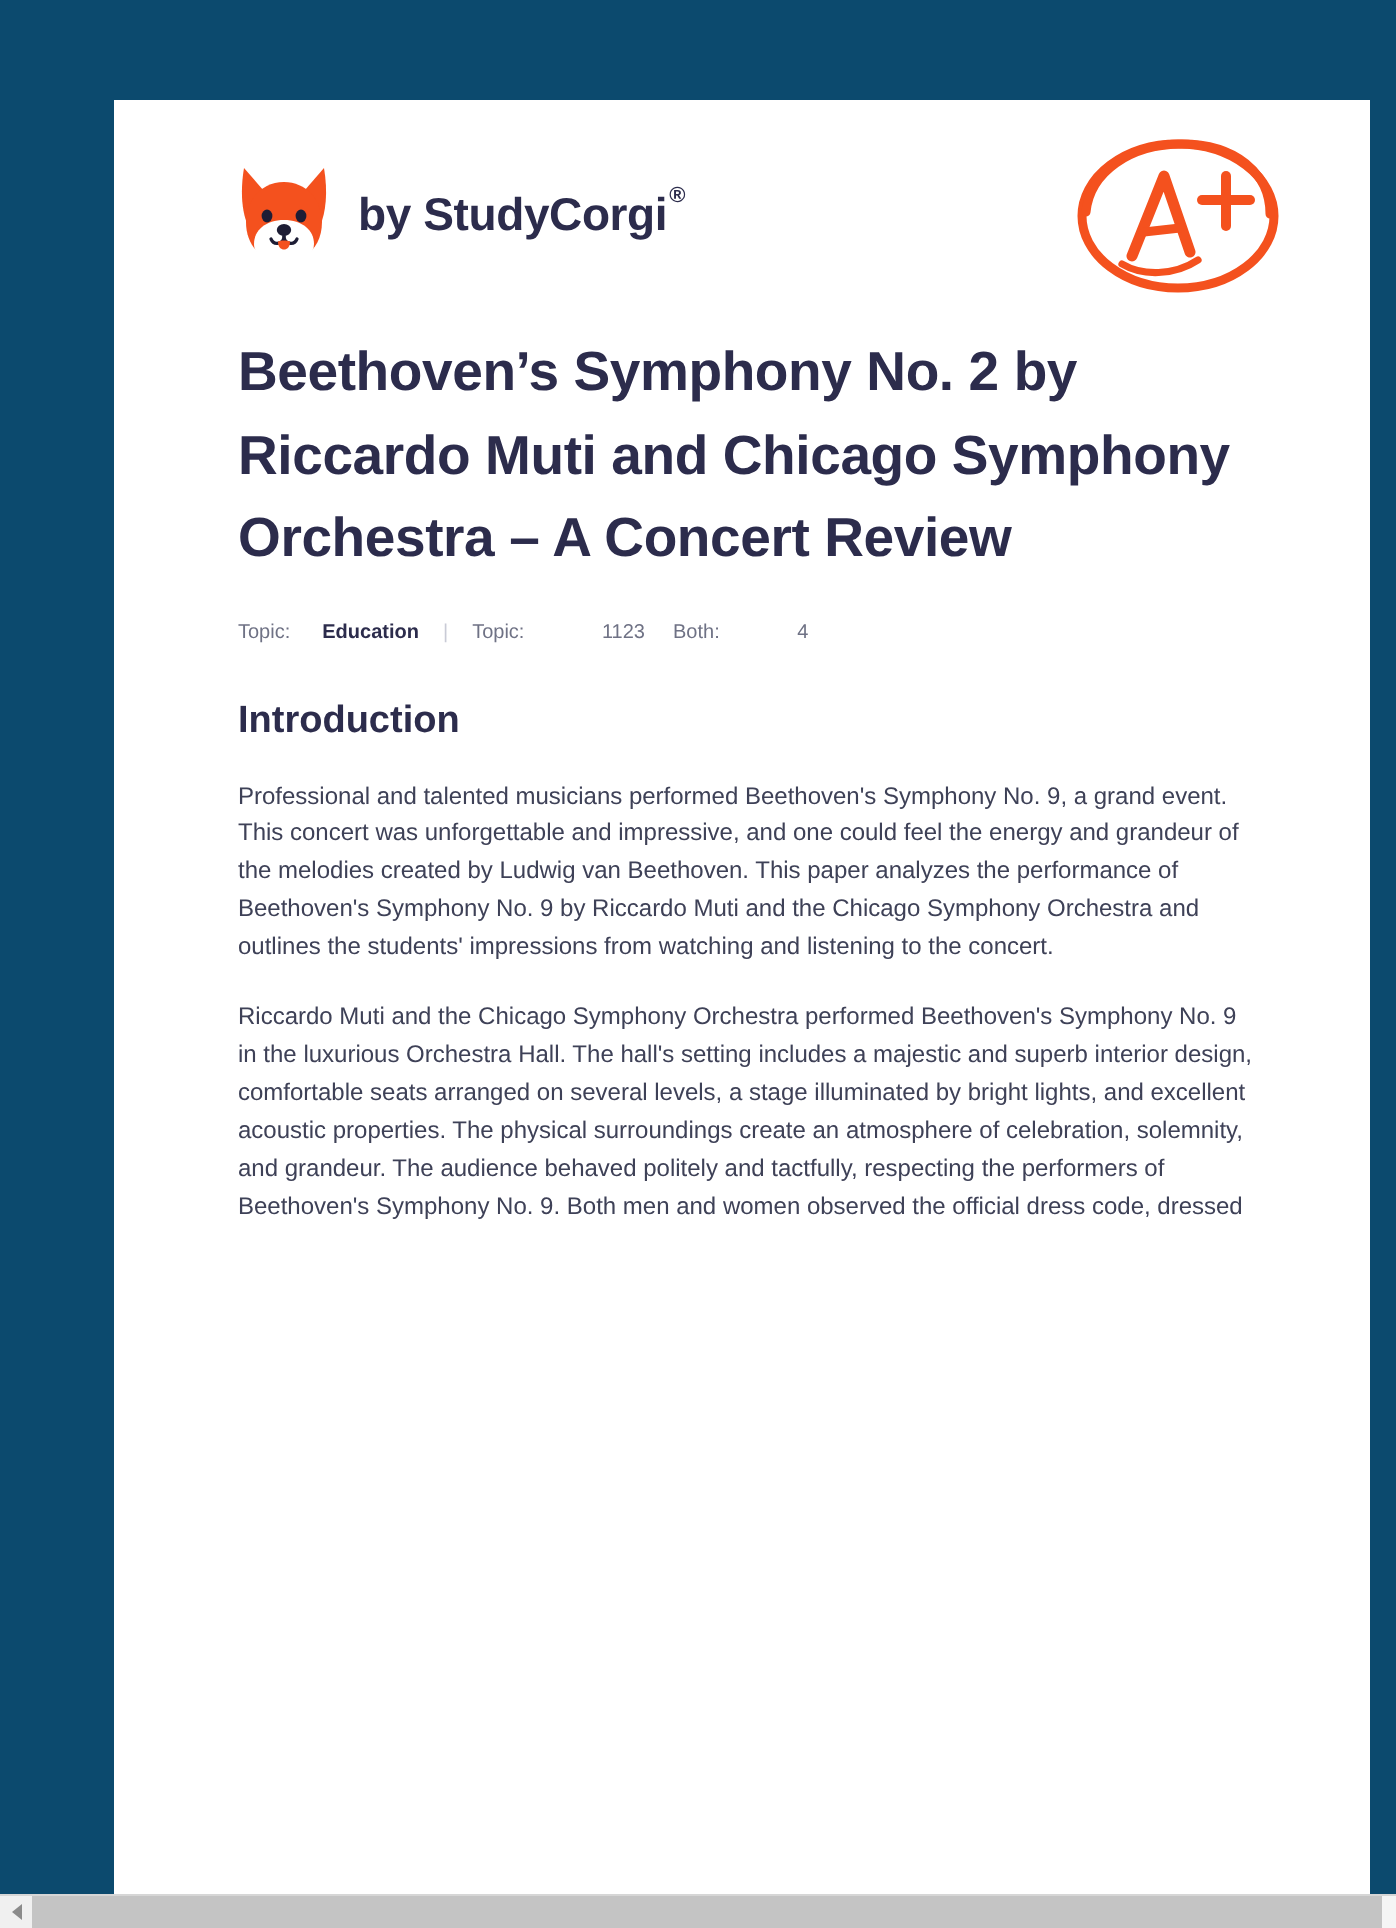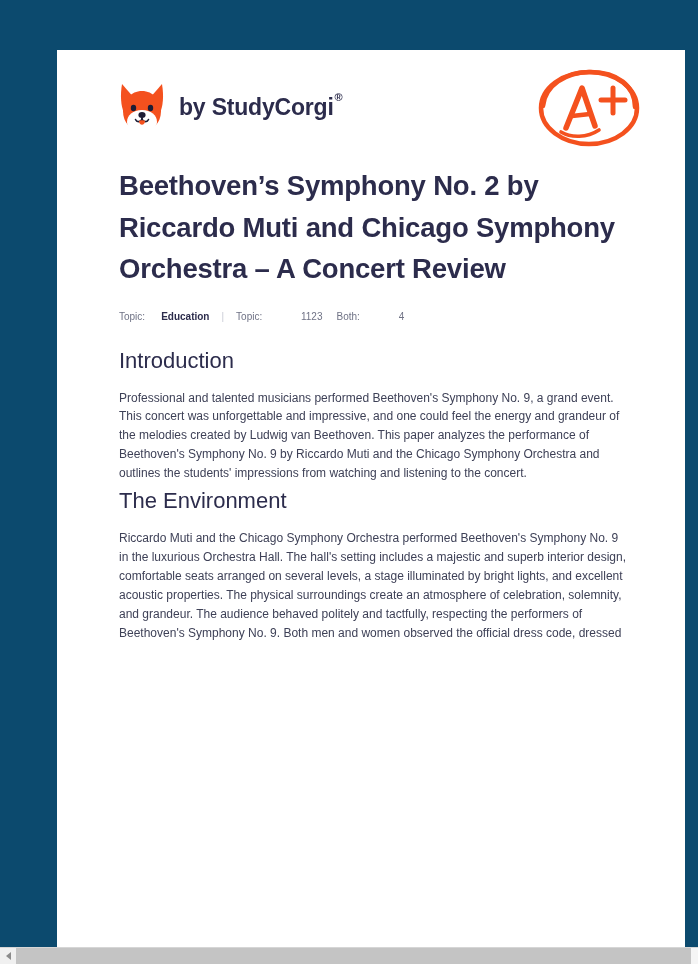--- a/index.html
+++ b/index.html
@@ -108,22 +108,22 @@
     margin-left: 16px;
   }
   .meta .sep {
     margin: 0 12px;
     color: #c9cbd6;
   }
   .meta .words { margin-right: 14px; }
   .meta .value-plain { color: #6f7285; margin-left: 36px; }
 
   h2.section-heading {
-    font-size: 22px;
-    font-weight: 400;
+    font-size: 19px;
+    font-weight: 700;
     color: #2c2c4c;
     margin: 27px 0 0 0;
     line-height: 24px;
   }
   h2.section-heading.tight {
     margin-top: 6px;
   }
   p.para {
     font-size: 12px;
     line-height: 18.9px;
@@ -231,21 +231,20 @@
         <span class="label">Topic:</span>
         <span class="topic-value">Education</span>
         <span class="sep">|</span>
         <span class="words"><span class="label">Topic:</span> <span class="value-plain">1123</span></span>
         <span><span class="label">Both:</span> <span class="value-plain">4</span></span>
       </div>
 
       <h2 class="section-heading">Introduction</h2>
       <p class="para">Professional and talented musicians performed Beethoven's Symphony No. 9, a grand event. This concert was unforgettable and impressive, and one could feel the energy and grandeur of the melodies created by Ludwig van Beethoven. This paper analyzes the performance of Beethoven's Symphony No. 9 by Riccardo Muti and the Chicago Symphony Orchestra and outlines the students' impressions from watching and listening to the concert.</p>
 
-      <h2 class="section-heading tight">The Environment</h2>
       <p class="para clipped">Riccardo Muti and the Chicago Symphony Orchestra performed Beethoven's Symphony No. 9 in the luxurious Orchestra Hall. The hall's setting includes a majestic and superb interior design, comfortable seats arranged on several levels, a stage illuminated by bright lights, and excellent acoustic properties. The physical surroundings create an atmosphere of celebration, solemnity, and grandeur. The audience behaved politely and tactfully, respecting the performers of Beethoven's Symphony No. 9. Both men and women observed the official dress code, dressed in elegant attire such as business suits and dresses. The audience's general demeanor reflects the joy and excitement of listening to classical music. Following the etiquette, they applauded and thanked the musicians for the pleasure they had provided. The performers showed talent, professionalism, and virtuoso mastery of musical instruments. They were dressed in black and white suits with a classic cut, and their hairstyles were neat and sleek. The performers' general demeanor was confident, disciplined, and enthusiastic, and their performance evoked only positive emotions.</p>
 
     </div>
   </div>
 </div>
 
 <div class="h-scrollbar">
   <div class="sb-btn">
     <div class="sb-arrow-left"></div>
   </div>

